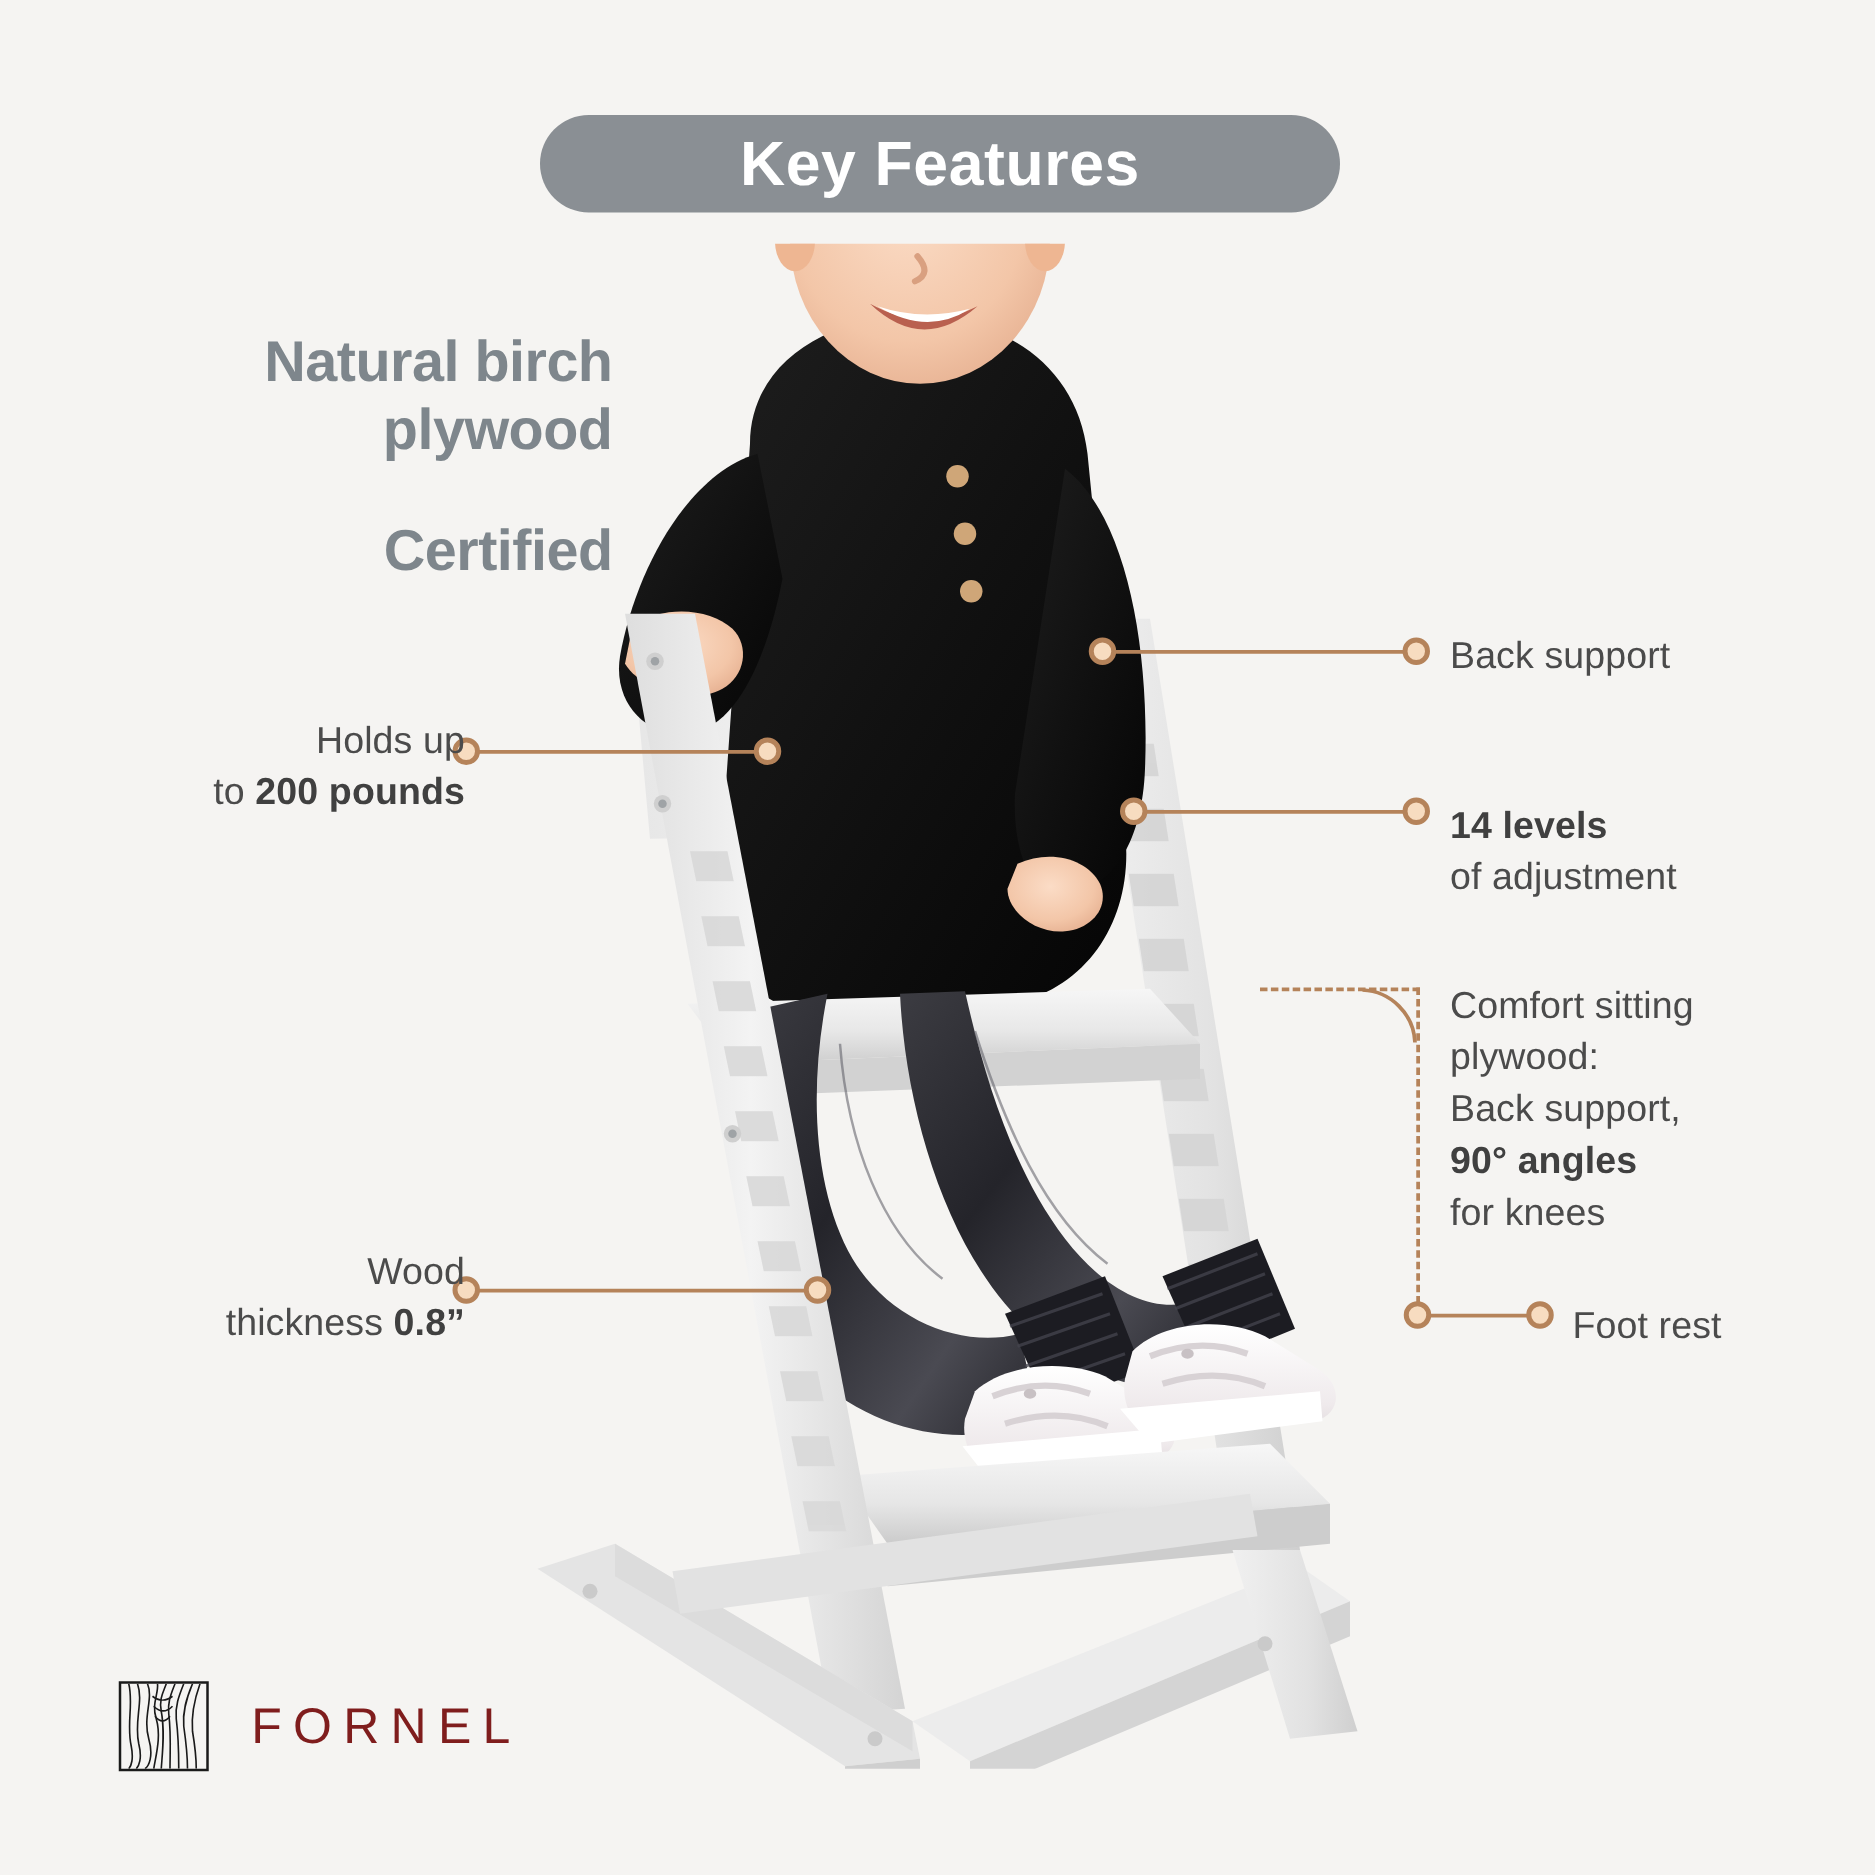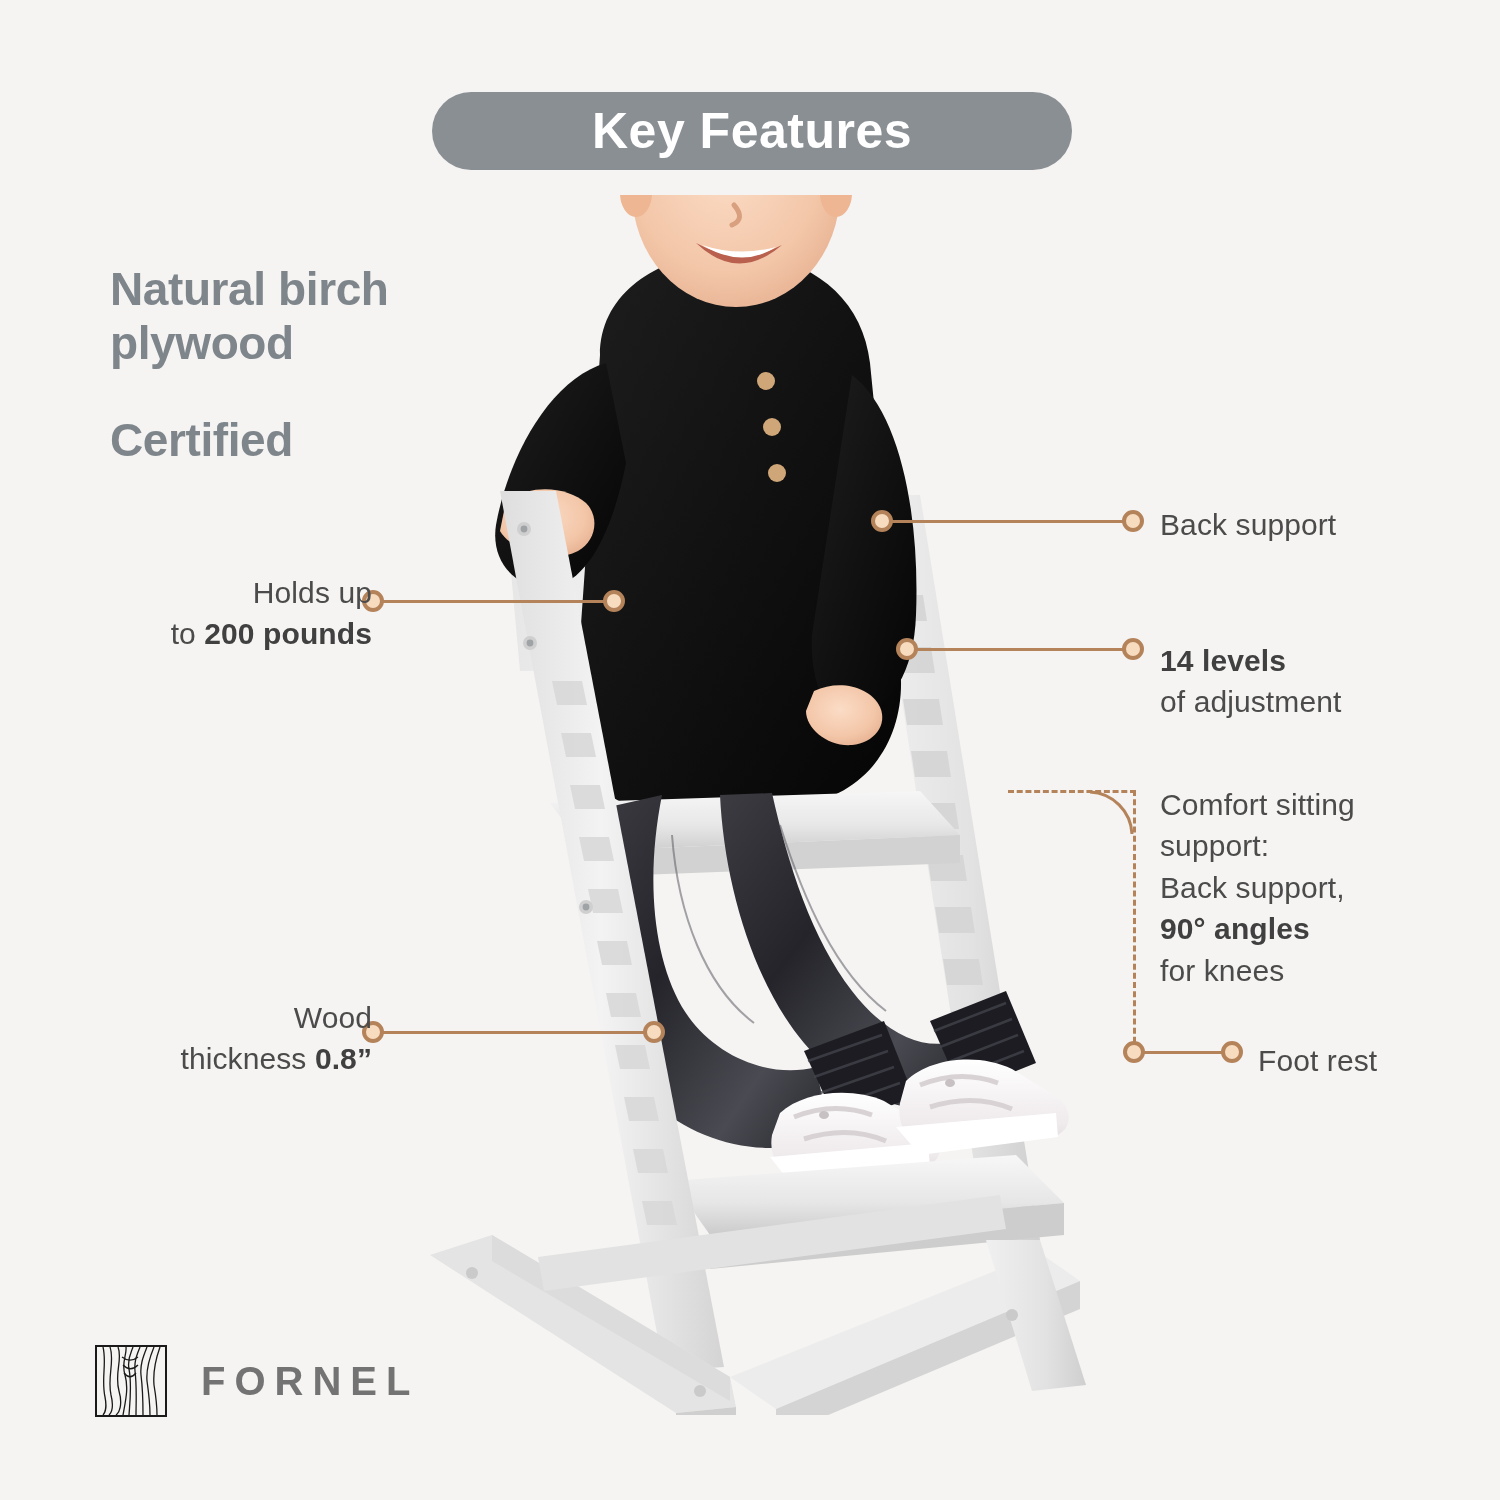--- a/index.html
+++ b/index.html
@@ -41,20 +41,21 @@
     letter-spacing: 0.5px;
     line-height: 1;
   }
 
   
   #heading-block {
     position: absolute;
     left: 110px;
     top: 262px;
     width: 380px;
+    text-align: right;
   }
   .big-heading {
     color: #7e868c;
     font-size: 46px;
     font-weight: bold;
     line-height: 1.18;
     letter-spacing: -0.4px;
   }
   #heading-certified { margin-top: 42px; }
 
@@ -130,23 +131,23 @@
     display: flex;
     align-items: center;
     gap: 34px;
   }
   #logo-mark {
     width: 72px;
     height: 72px;
     border: 2px solid #1a1a1a;
   }
   #logo-word {
-    color: #737373;
+    color: #7f1d1d;
     font-size: 40px;
-    font-weight: bold;
+    font-weight: normal;
     letter-spacing: 9px;
   }
 </style>
 </head>
 <body>
 
 <div id="stage">
 
   <div id="title-pill">
     <span class="txt">Key Features</span>
@@ -435,21 +436,21 @@
     <div><span>Back support</span></div>
   </div>
 
   <div class="callout-text" id="ct-levels">
     <div><b>14 levels</b></div>
     <div><span>of adjustment</span></div>
   </div>
 
   <div class="callout-text" id="ct-comfort">
     <div><span>Comfort sitting</span></div>
-    <div><span>support:</span></div>
+    <div><span>plywood:</span></div>
     <div><span>Back support,</span></div>
     <div><b>90° angles</b></div>
     <div><span>for knees</span></div>
   </div>
 
   <div class="callout-text" id="ct-foot">
     <div><span>Foot rest</span></div>
   </div>
 
   <div id="logo">

